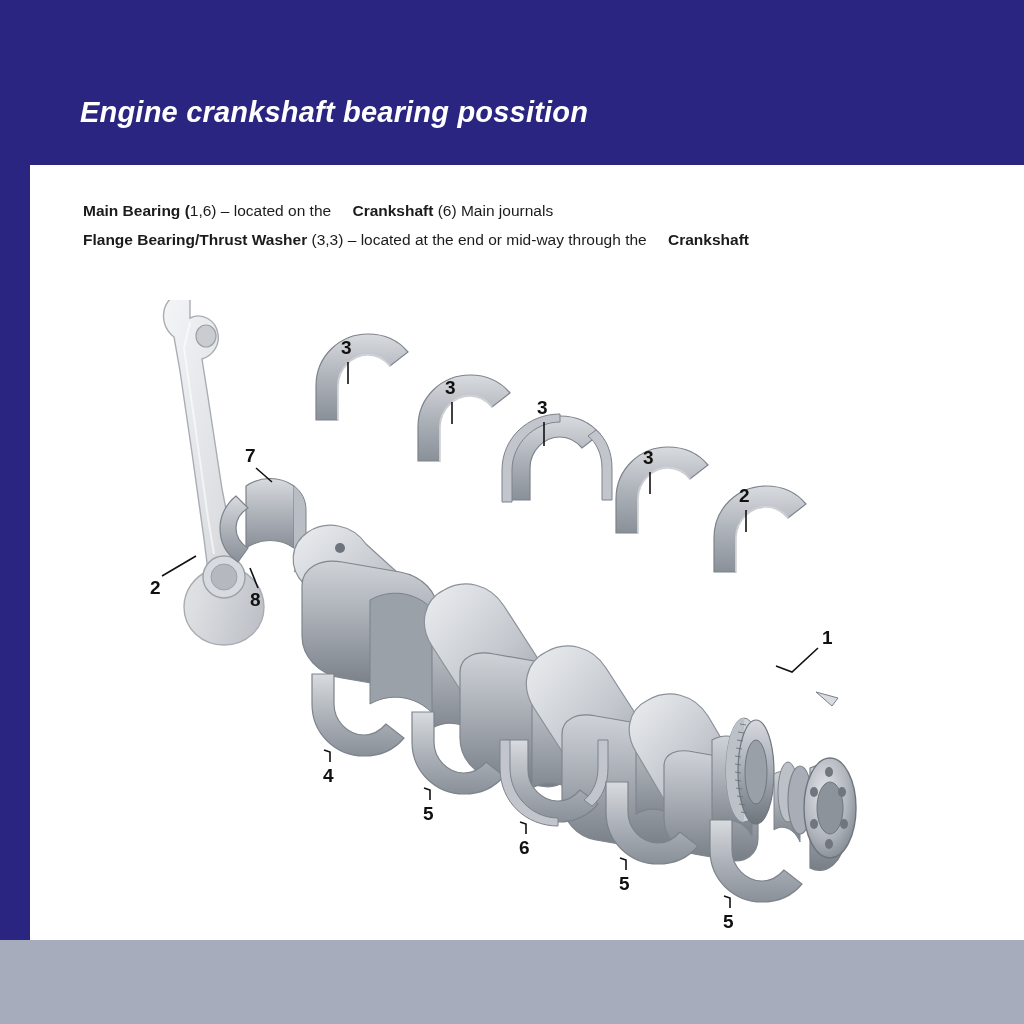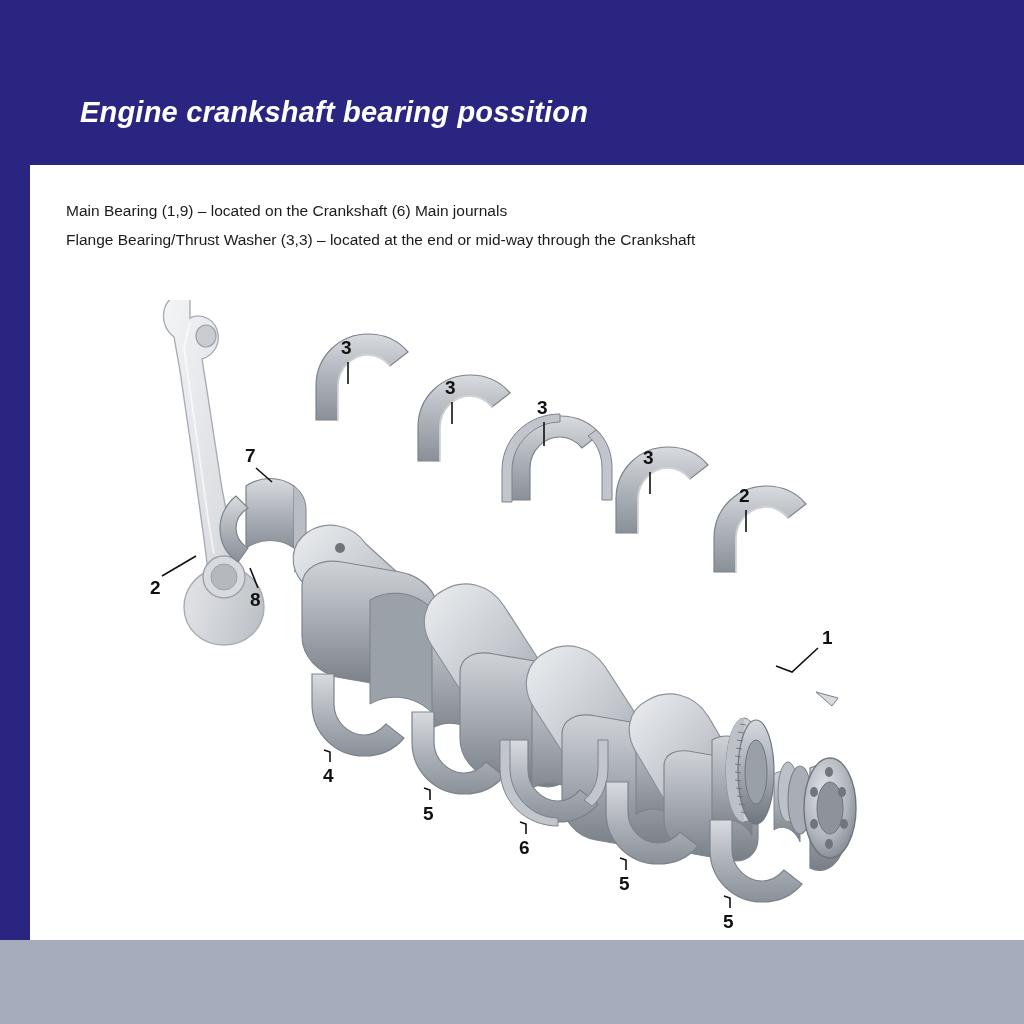--- a/index.html
+++ b/index.html
@@ -63,21 +63,22 @@
     top: 196px;
     width: 930px;
     font-size: 15.5px;
     color: #1b1b1b;
     line-height: 29px;
   }
   .captions .line {
     white-space: nowrap;
   }
   .captions b {
-    font-weight: normal;
+    font-weight: bold;
+    margin-left: 17px;
   }
   
   .illustration {
     position: absolute;
     left: 40px;
     top: 300px;
     width: 960px;
     height: 640px;
   }
   .illustration svg {
@@ -94,21 +95,21 @@
 <body>
 
 <div class="page">
 
   <div class="header-band"></div>
   <div class="spine"></div>
   <div class="header-title">Engine crankshaft bearing possition</div>
 
   <div class="captions">
     <div class="line">
-      <b>Main Bearing (</b><span>1,9) – located on the </span><b>Crankshaft</b><span> (6) Main journals</span>
+      <b>Main Bearing (</b><span>1,6) – located on the </span><b>Crankshaft</b><span> (6) Main journals</span>
     </div>
     <div class="line">
       <b>Flange Bearing/Thrust Washer</b><span> (3,3) – located at the end or mid-way through the </span><b>Crankshaft</b>
     </div>
   </div>
 
   <div class="illustration">
     <svg width="960" height="640" viewBox="0 0 960 640" xmlns="http://www.w3.org/2000/svg">
       <defs>
         <linearGradient id="gMetal" x1="0" y1="0" x2="0" y2="1">

